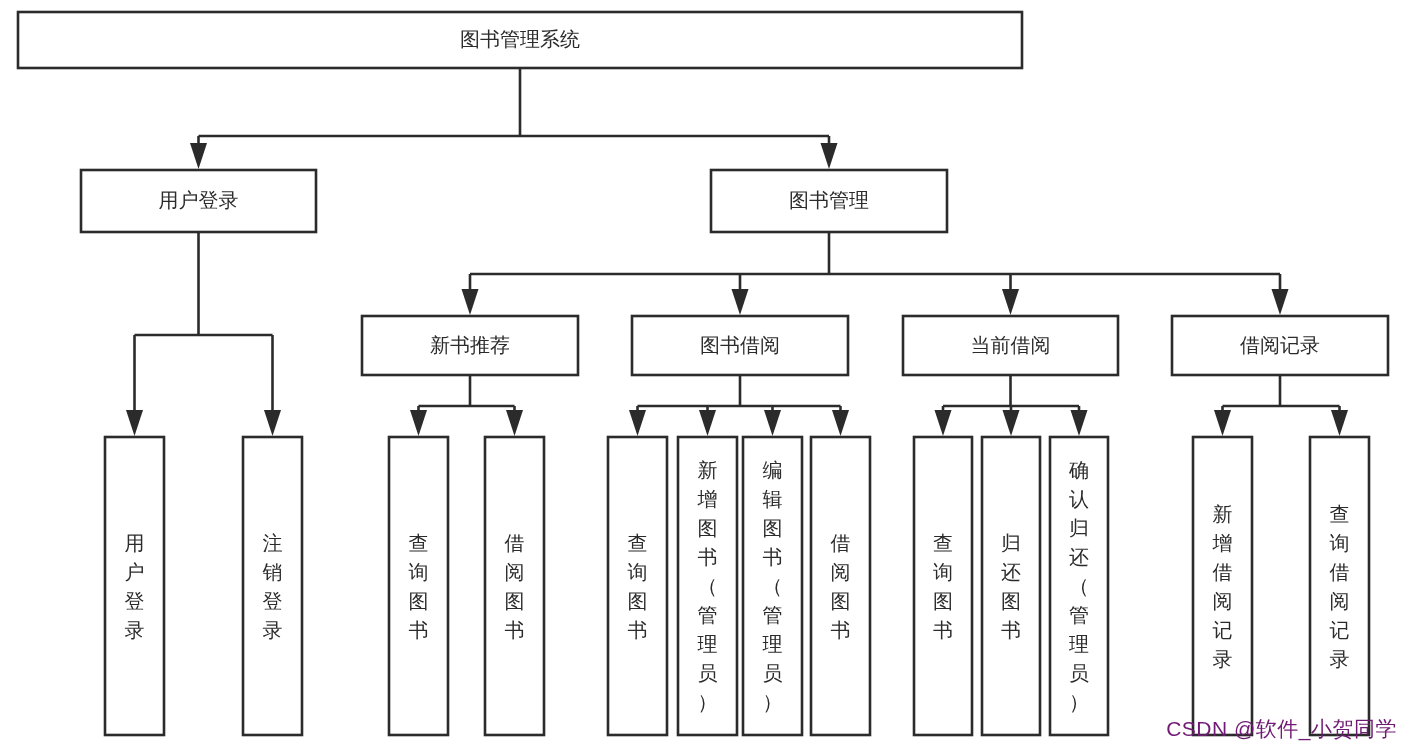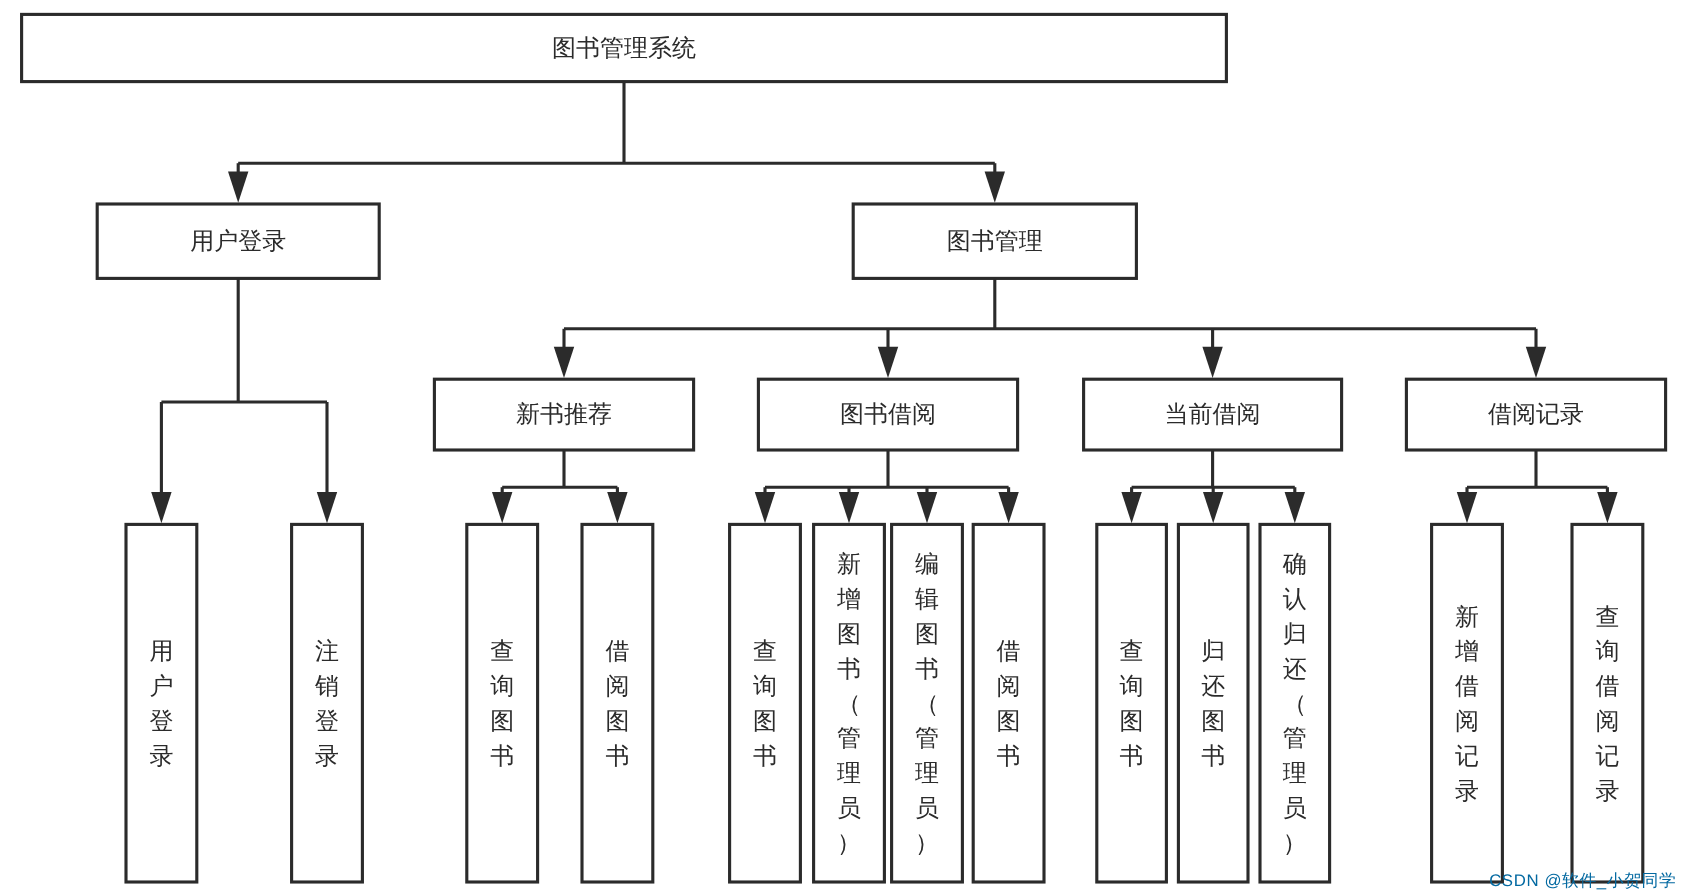--- a/index.html
+++ b/index.html
@@ -15,21 +15,21 @@
   .conn{stroke:#2b2b2b;stroke-width:2.6;fill:none;stroke-linecap:butt;}
   .arrowhead{fill:#2b2b2b;stroke:none;}
   .hlabel{
     font-family:"Liberation Sans","DejaVu Sans",sans-serif;
     font-size:20px;fill:#2b2b2b;text-anchor:middle;
     dominant-baseline:middle;
   }
   .watermark{
     position:absolute;right:8px;bottom:4px;
     font-family:"Liberation Sans","DejaVu Sans",sans-serif;
-    font-size:14px;color:#0369a1;white-space:nowrap;
+    font-size:21px;color:#701a75;white-space:nowrap;
     letter-spacing:0.5px;
   }
 </style>
 </head>
 <body>
 
 <svg id="diagram" viewBox="0 0 1405 747" xmlns="http://www.w3.org/2000/svg">
   <g id="edges-layer">
       <line x1="520" y1="68" x2="520" y2="136" class="conn"></line>
       <line x1="198.5" y1="136" x2="829" y2="136" class="conn"></line>

